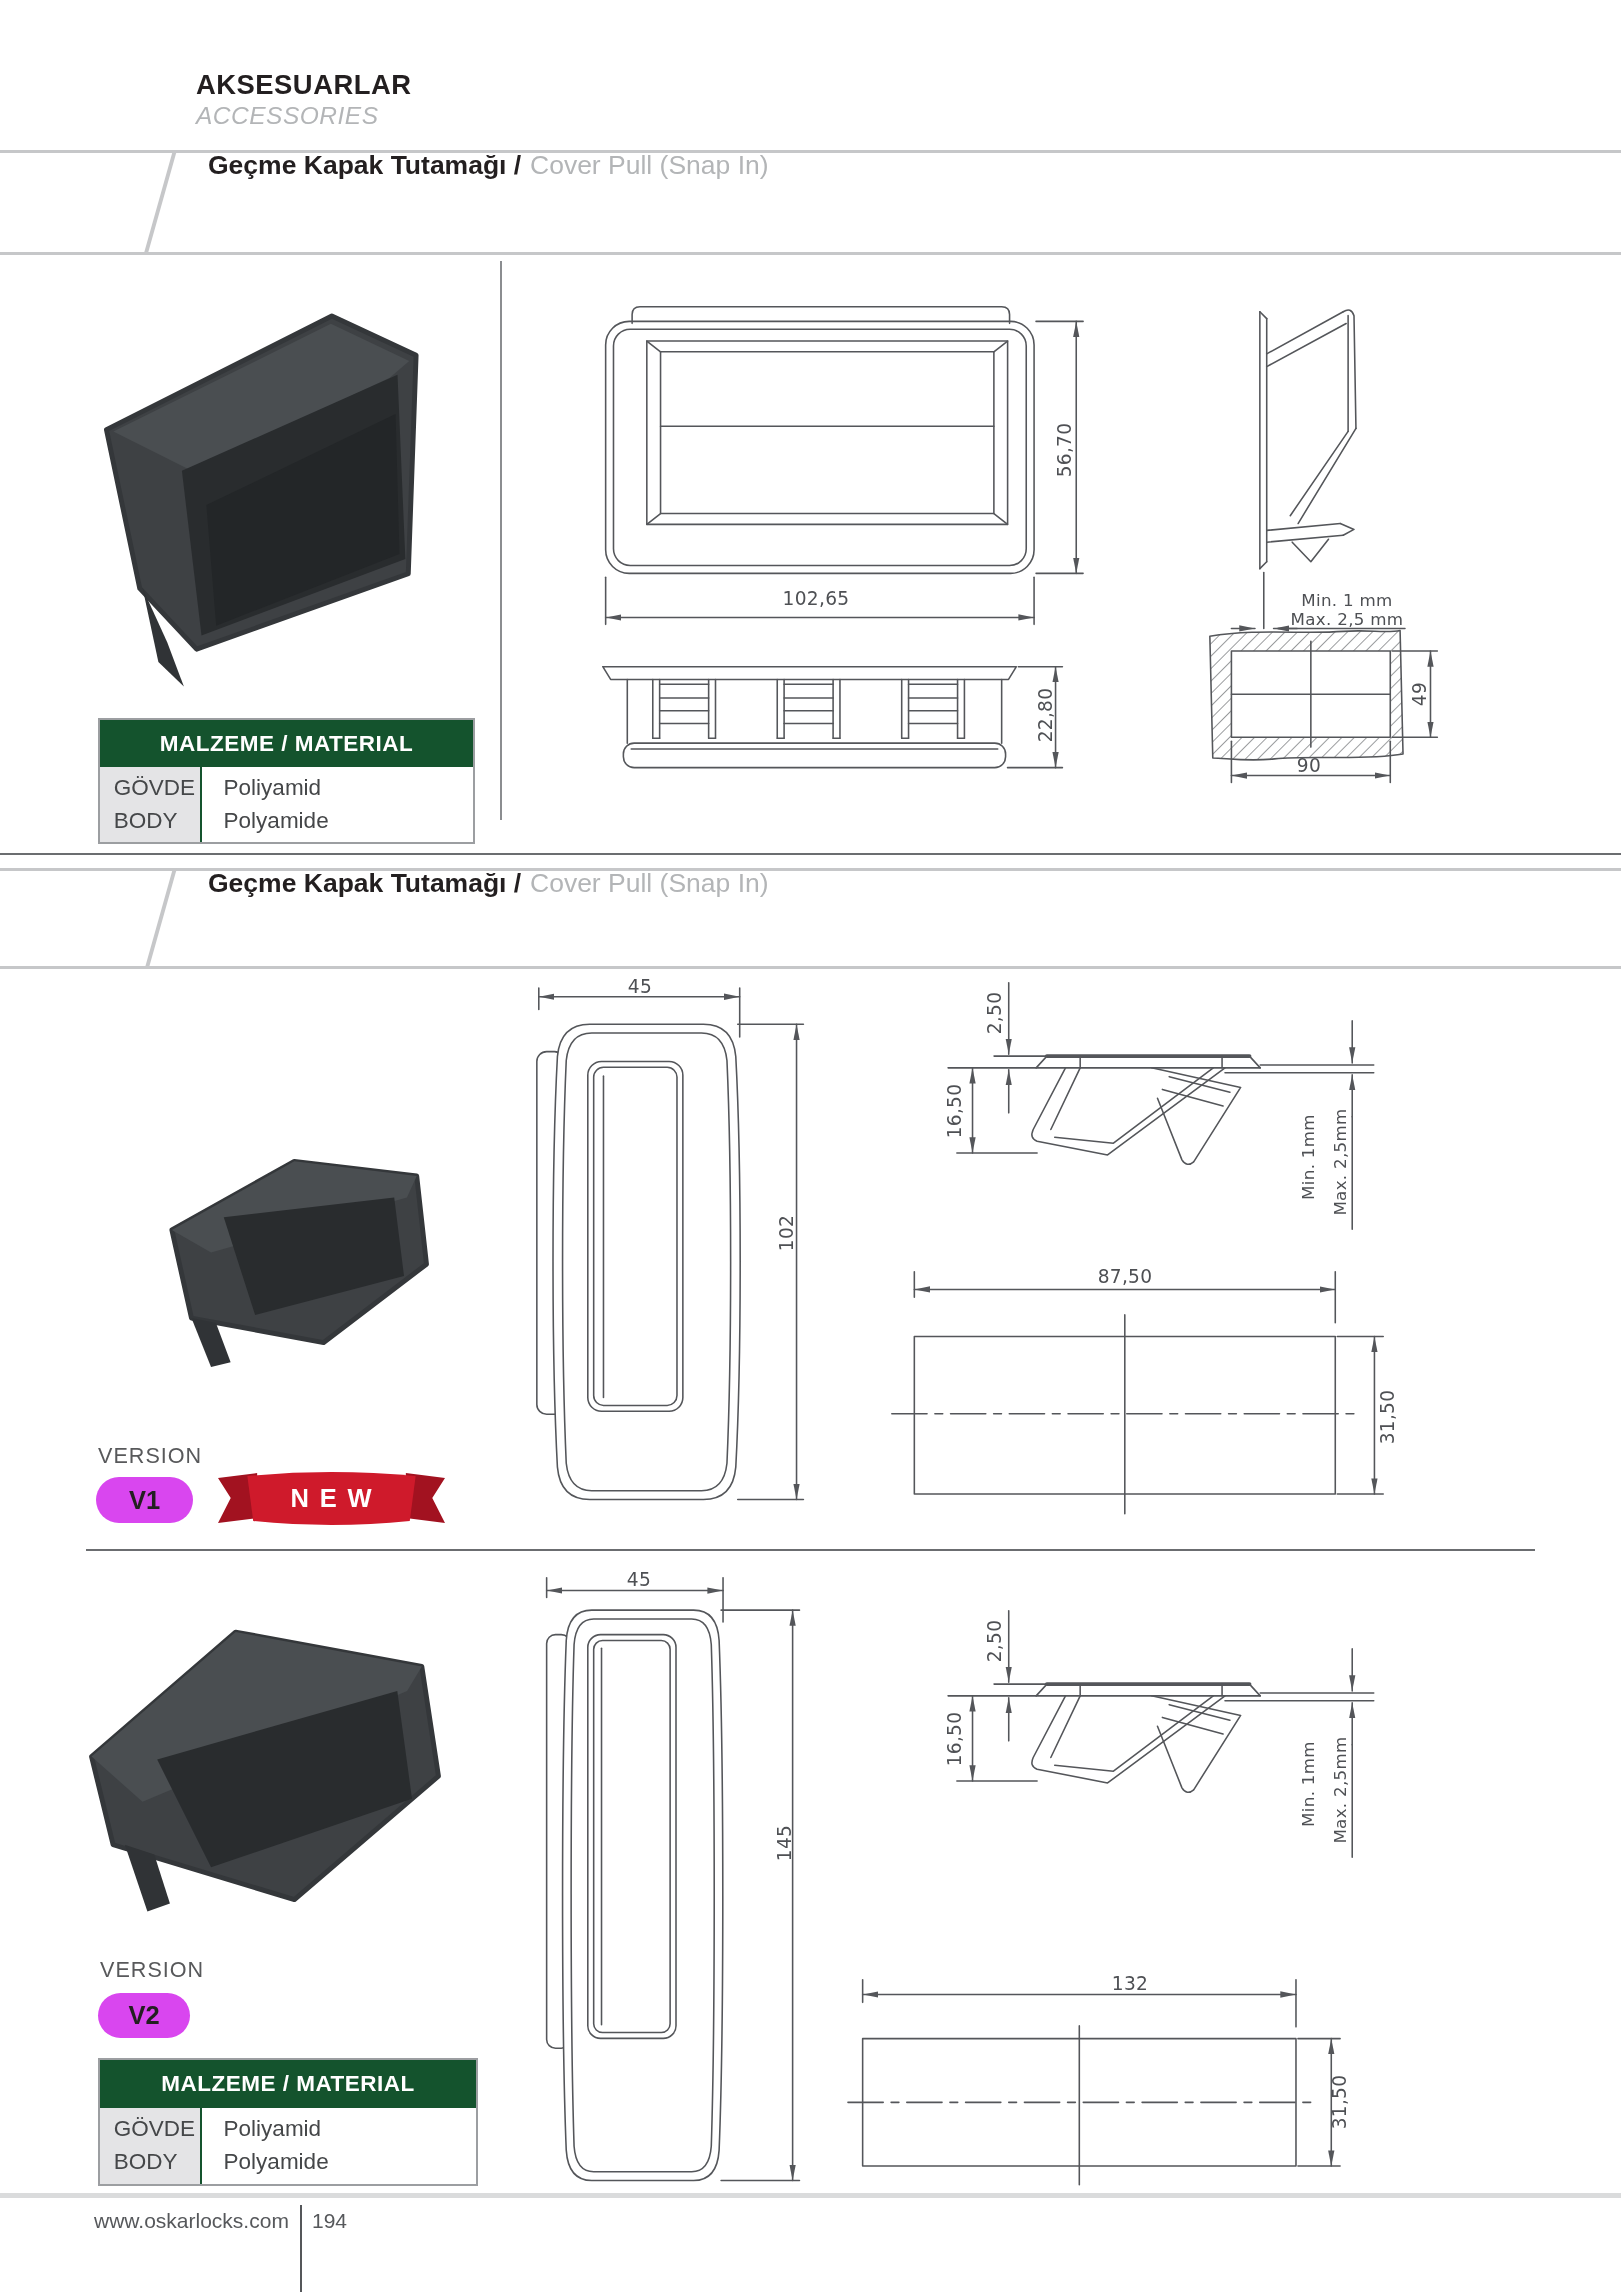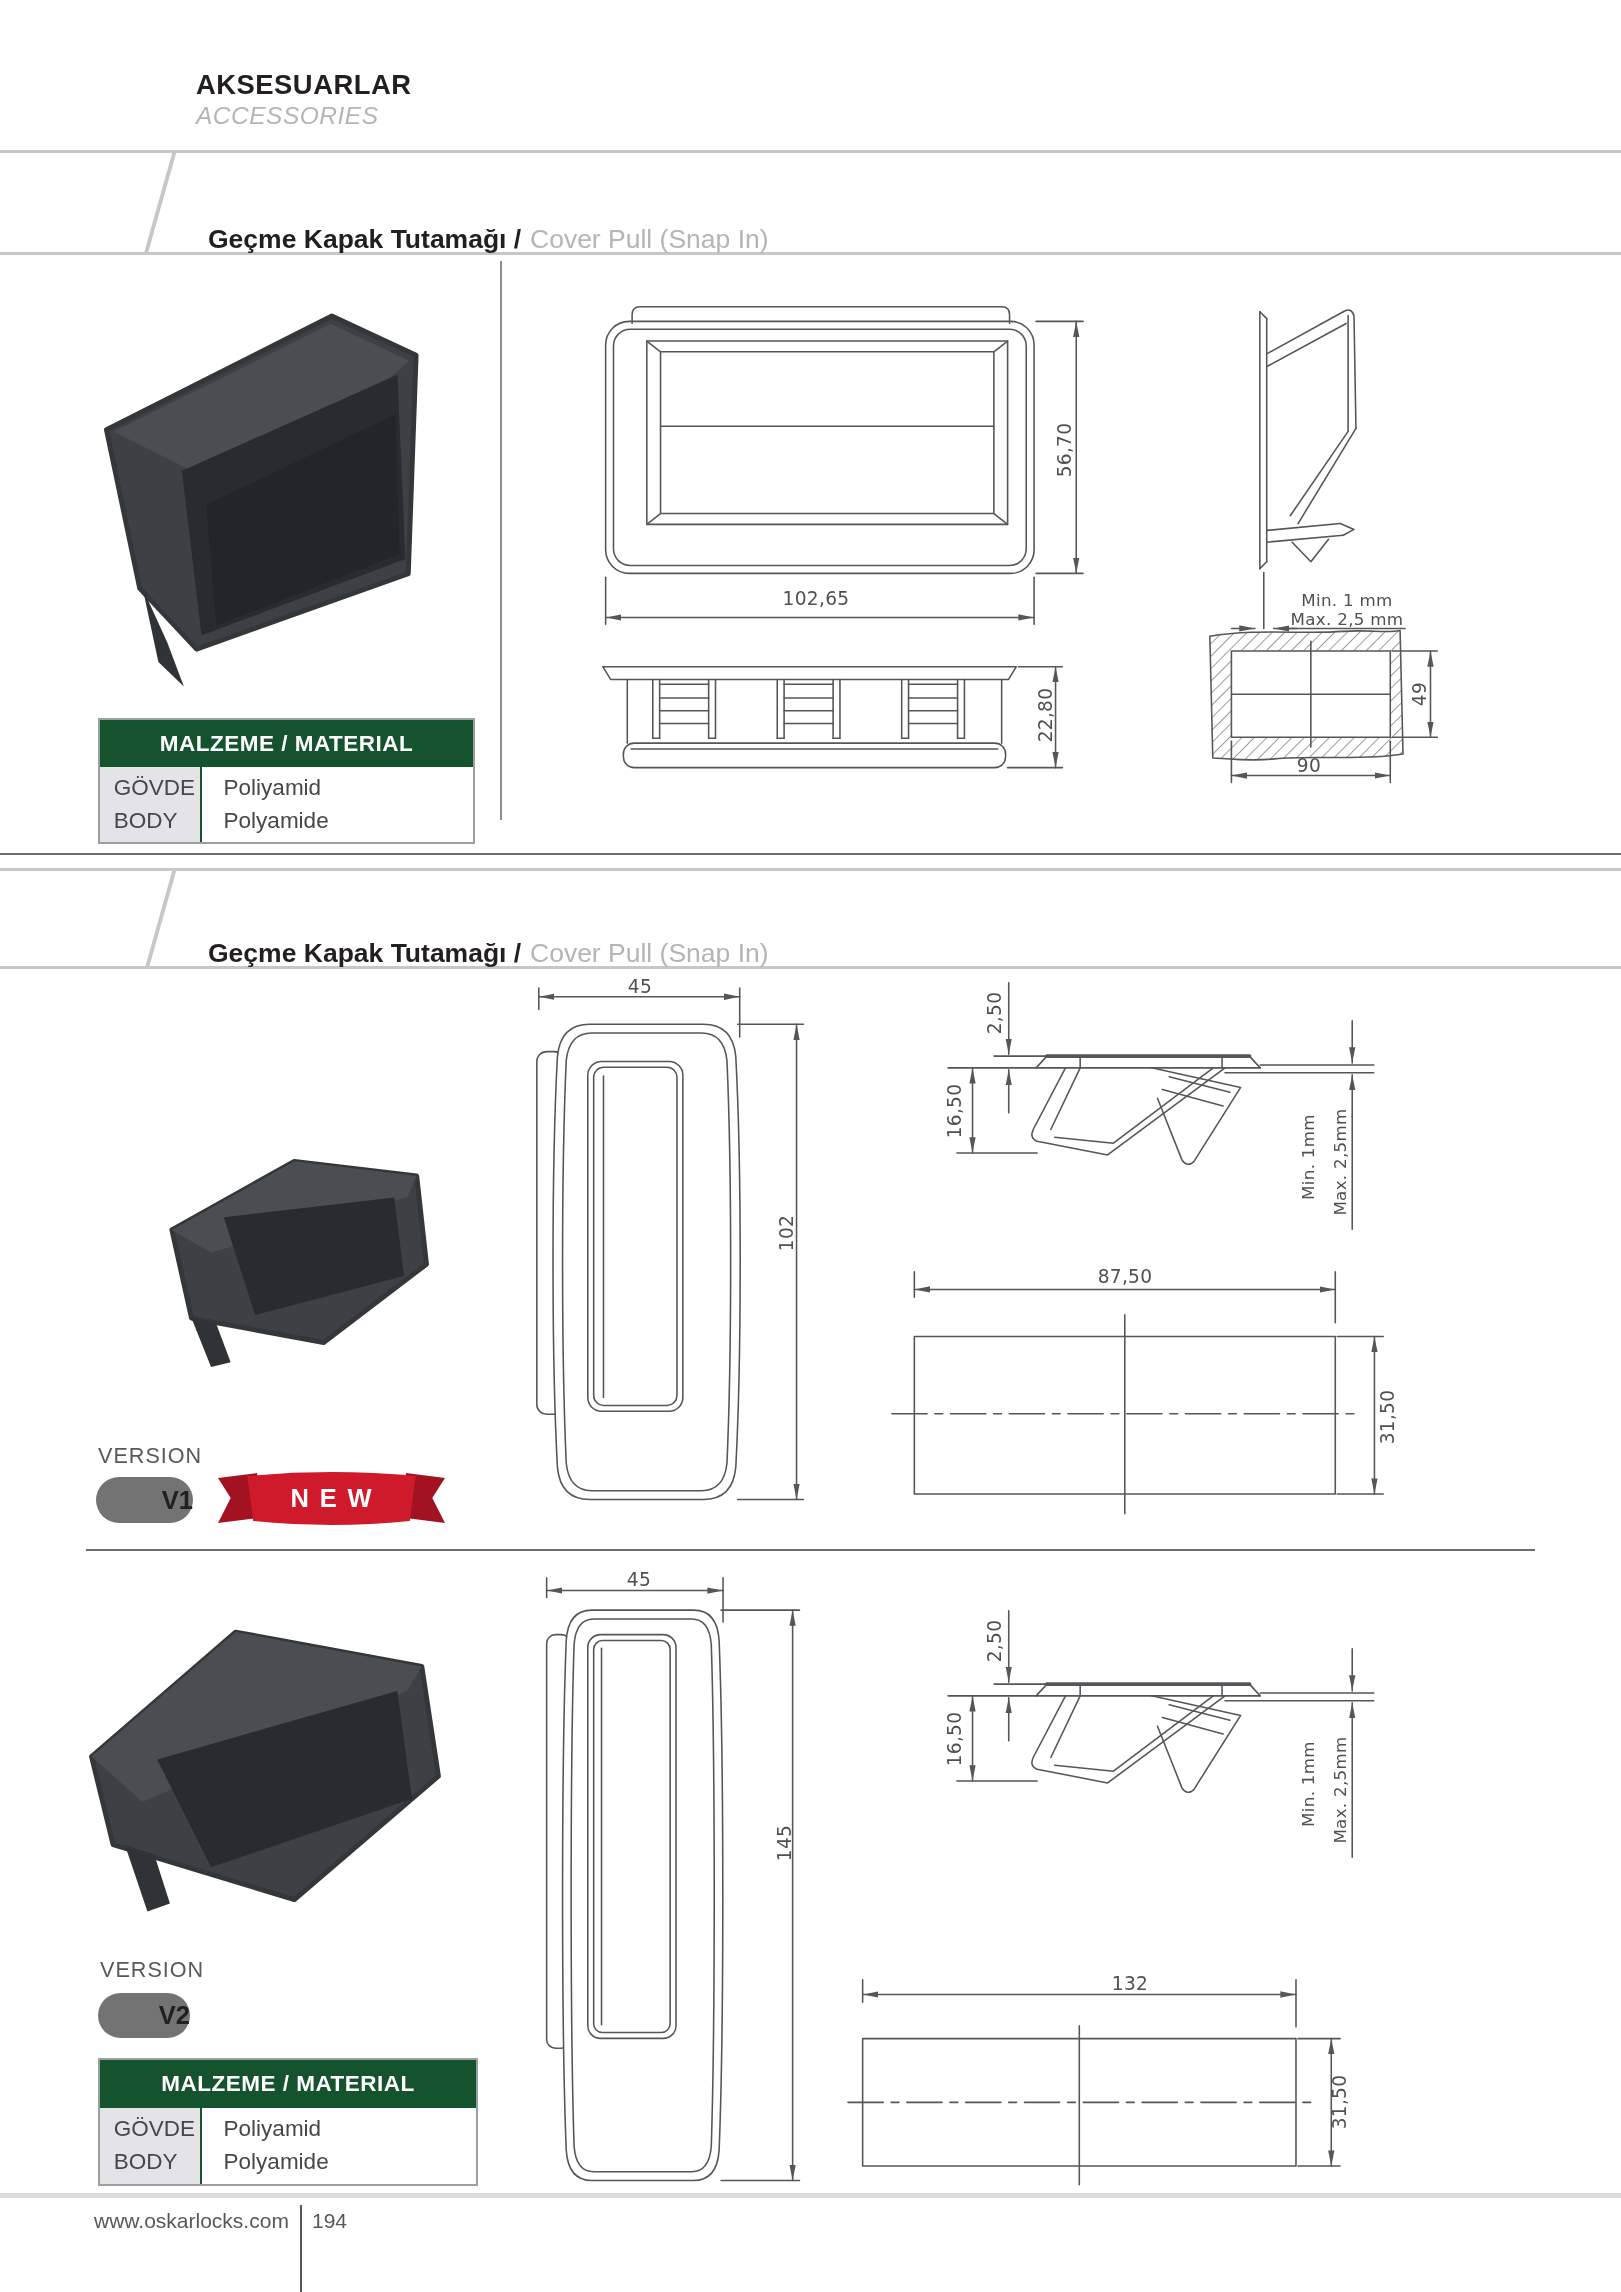--- a/index.html
+++ b/index.html
@@ -9,39 +9,39 @@
   
   .h-tr{position:absolute;left:196px;top:69px;font-size:27.4px;font-weight:700;letter-spacing:0.5px;color:#231f20;}
   .h-en{position:absolute;left:196px;top:102px;font-size:24.5px;font-style:italic;color:#b3b5b7;letter-spacing:0.5px;}
   
   .band-line{position:absolute;left:0;width:1621px;height:2.9px;background:#c6c7c9;}
   .badge{position:absolute;left:0;width:169px;height:105px;background:#c6c7c9;
          clip-path:polygon(0 0,100% 0,calc(100% - 29px) 100%,0 100%);
          display:flex;align-items:center;justify-content:center;}
   .badge span{font-size:43px;font-weight:700;color:#2c2b2a;letter-spacing:1px;padding-right:17.6px;}
   .diag{position:absolute;width:3.9px;height:105px;background:#c6c7c9;transform:skewX(-15.7deg);transform-origin:top left;}
-  .sec-title{position:absolute;left:208px;height:105px;display:flex;align-items:flex-end;gap:8.8px;white-space:nowrap;}
+  .sec-title{position:absolute;left:208px;height:105px;display:flex;align-items:flex-start;gap:8.8px;white-space:nowrap;}
   .sec-title .tr{font-size:26.5px;font-weight:700;color:#231f20;}
   .sec-title .en{font-size:26.5px;font-weight:400;color:#b3b5b7;}
   
   .dim{position:absolute;transform:translate(-50%,-50%);color:#4e5054;font-size:18.6px;
        font-family:"DejaVu Sans",sans-serif;white-space:nowrap;letter-spacing:0.3px;}
   .dim.v{transform:translate(-50%,-50%) rotate(-90deg);}
   .dim.small{font-size:16.7px;}
   
   .mat{position:absolute;border:2px solid #9c9ea1;background:#fff;box-sizing:border-box;}
   .mat .hd{background:#14532d;color:#fff;font-weight:700;font-size:22.5px;letter-spacing:0.5px;
            display:flex;align-items:center;justify-content:center;}
   .mat .row{display:flex;}
   .mat .c1{background:#e4e4e6;border-right:2px solid #14532d;width:102px;padding:3.9px 0 3.9px 13.7px;box-sizing:border-box;}
   .mat .c2{background:#fff;padding:3.9px 0 3.9px 21.6px;flex:1;}
   .mat .cell-line{display:block;font-size:22.5px;color:#454749;line-height:33px;}
   
   .version-label{position:absolute;font-size:21.6px;color:#58595b;letter-spacing:1px;}
-  .pill{position:absolute;background:#737373;border-radius:25.5px;display:flex;align-items:center;justify-content:flex-end;}
+  .pill{position:absolute;background:#d946ef;border-radius:25.5px;display:flex;align-items:center;justify-content:center;}
   .pill span{font-size:25.5px;font-weight:700;color:#231f20;}
   .ribbon-text{position:absolute;transform:translate(-50%,-50%);color:#fff;font-weight:700;font-size:25.5px;
                letter-spacing:10.8px;text-indent:10.8px;white-space:nowrap;}
   
   .foot-band{position:absolute;left:0;top:2193px;width:1621px;height:4.9px;background:#dadbdc;}
   .foot-txt{position:absolute;font-size:21px;color:#56585b;}
   svg{position:absolute;overflow:visible;}
 </style>
 </head>
 <body>

